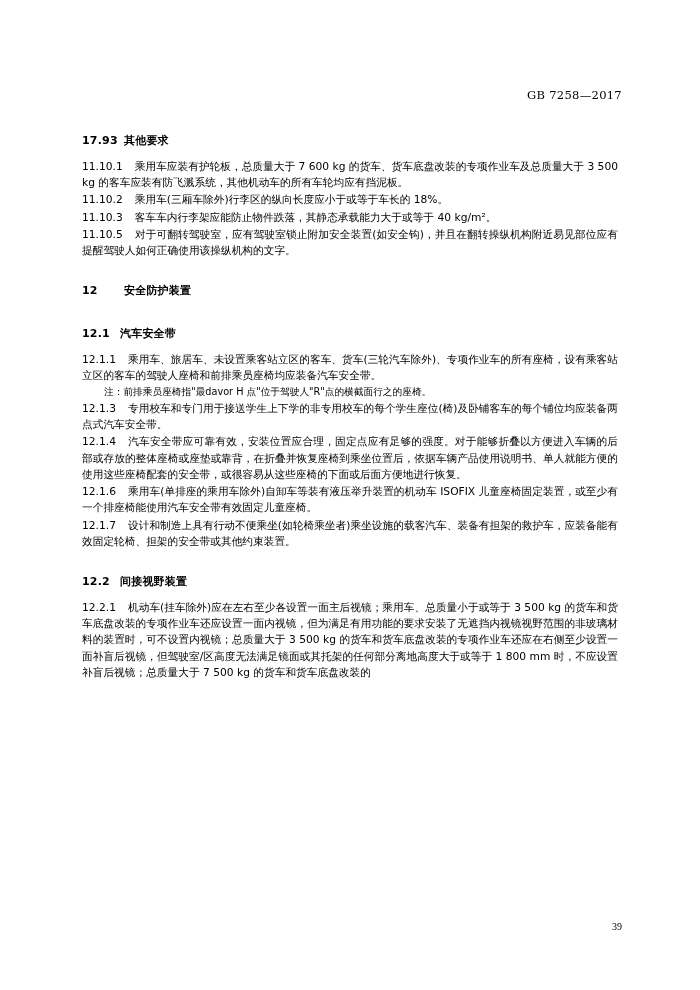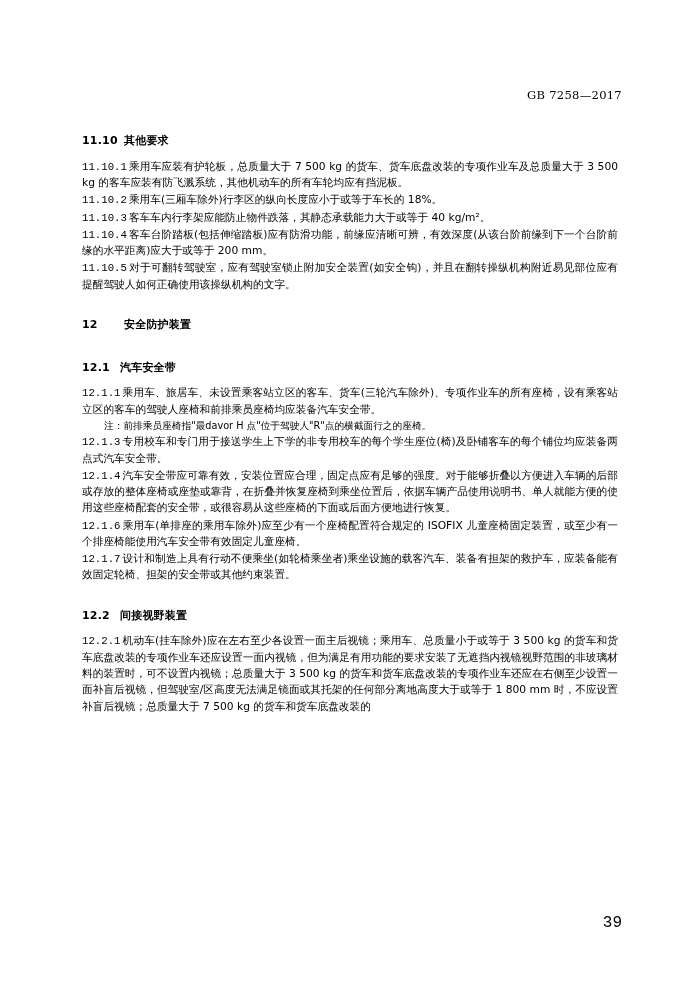--- a/index.html
+++ b/index.html
@@ -53,62 +53,58 @@
   }
   .sec-head.sub .num {
     min-width: 38px;
   }
   .para {
     margin: 0 0 1px 0;
     text-indent: 0;
   }
   .para .lbl {
     display: inline;
-    margin-right: 2px;
-    font-family: Liberation Mono, monospace;
+    margin-right: 12px;
   }
   .note {
     margin: 1px 0 1px 22px;
     font-size: 9.7px;
     line-height: 1.5;
   }
   .pagenum {
     position: absolute;
     right: 78px;
     bottom: 58px;
-    font-size: 16px;
-    font-family: Liberation Mono, monospace;
+    font-size: 10px;
+    font-family: Liberation Serif, serif;
   }
   .spacer-lg { height: 10px; }
   .spacer-sm { height: 4px; }
 </style>
 </head>
 <body>
 
 <div class="page">
 
   <div class="header">GB 7258—2017</div>
 
   <div class="content">
 
     <div class="sec-head">
-      <span class="num">11.10</span><span>其他要求</span>
+      <span class="num">17.93</span><span>其他要求</span>
     </div>
 
     <p class="para">
-      <span class="lbl">11.10.1</span><span>乘用车应装有护轮板，总质量大于 7 500 kg 的货车、货车底盘改装的专项作业车及总质量大于 3 500 kg 的客车应装有防飞溅系统，其他机动车的所有车轮均应有挡泥板。</span>
+      <span class="lbl">11.10.1</span><span>乘用车应装有护轮板，总质量大于 7 600 kg 的货车、货车底盘改装的专项作业车及总质量大于 3 500 kg 的客车应装有防飞溅系统，其他机动车的所有车轮均应有挡泥板。</span>
     </p>
     <p class="para">
       <span class="lbl">11.10.2</span><span>乘用车(三厢车除外)行李区的纵向长度应小于或等于车长的 18%。</span>
     </p>
     <p class="para">
       <span class="lbl">11.10.3</span><span>客车车内行李架应能防止物件跌落，其静态承载能力大于或等于 40 kg/m²。</span>
-    </p>
-    <p class="para">
-      <span class="lbl">11.10.4</span><span>客车台阶踏板(包括伸缩踏板)应有防滑功能，前缘应清晰可辨，有效深度(从该台阶前缘到下一个台阶前缘的水平距离)应大于或等于 200 mm。</span>
     </p>
     <p class="para">
       <span class="lbl">11.10.5</span><span>对于可翻转驾驶室，应有驾驶室锁止附加安全装置(如安全钩)，并且在翻转操纵机构附近易见部位应有提醒驾驶人如何正确使用该操纵机构的文字。</span>
     </p>
 
     <div class="spacer-lg"></div>
 
     <div class="sec-head">
       <span class="num">12</span><span>安全防护装置</span>
     </div>
@@ -123,21 +119,21 @@
       <span class="lbl">12.1.1</span><span>乘用车、旅居车、未设置乘客站立区的客车、货车(三轮汽车除外)、专项作业车的所有座椅，设有乘客站立区的客车的驾驶人座椅和前排乘员座椅均应装备汽车安全带。</span>
     </p>
     <p class="note">注：前排乘员座椅指"最davor H 点"位于驾驶人"R"点的横截面行之的座椅。</p>
     <p class="para">
       <span class="lbl">12.1.3</span><span>专用校车和专门用于接送学生上下学的非专用校车的每个学生座位(椅)及卧铺客车的每个铺位均应装备两点式汽车安全带。</span>
     </p>
     <p class="para">
       <span class="lbl">12.1.4</span><span>汽车安全带应可靠有效，安装位置应合理，固定点应有足够的强度。对于能够折叠以方便进入车辆的后部或存放的整体座椅或座垫或靠背，在折叠并恢复座椅到乘坐位置后，依据车辆产品使用说明书、单人就能方便的使用这些座椅配套的安全带，或很容易从这些座椅的下面或后面方便地进行恢复。</span>
     </p>
     <p class="para">
-      <span class="lbl">12.1.6</span><span>乘用车(单排座的乘用车除外)应至少有一个座椅配置符合规定的 ISOFIX 儿童座椅固定装置，或至少有一个排座椅能使用汽车安全带有效固定儿童座椅。</span>
+      <span class="lbl">12.1.6</span><span>乘用车(单排座的乘用车除外)自卸车等装有液压举升装置的机动车 ISOFIX 儿童座椅固定装置，或至少有一个排座椅能使用汽车安全带有效固定儿童座椅。</span>
     </p>
     <p class="para">
       <span class="lbl">12.1.7</span><span>设计和制造上具有行动不便乘坐(如轮椅乘坐者)乘坐设施的载客汽车、装备有担架的救护车，应装备能有效固定轮椅、担架的安全带或其他约束装置。</span>
     </p>
 
     <div class="spacer-lg"></div>
 
     <div class="sec-head sub">
       <span class="num">12.2</span><span>间接视野装置</span>
     </div>

